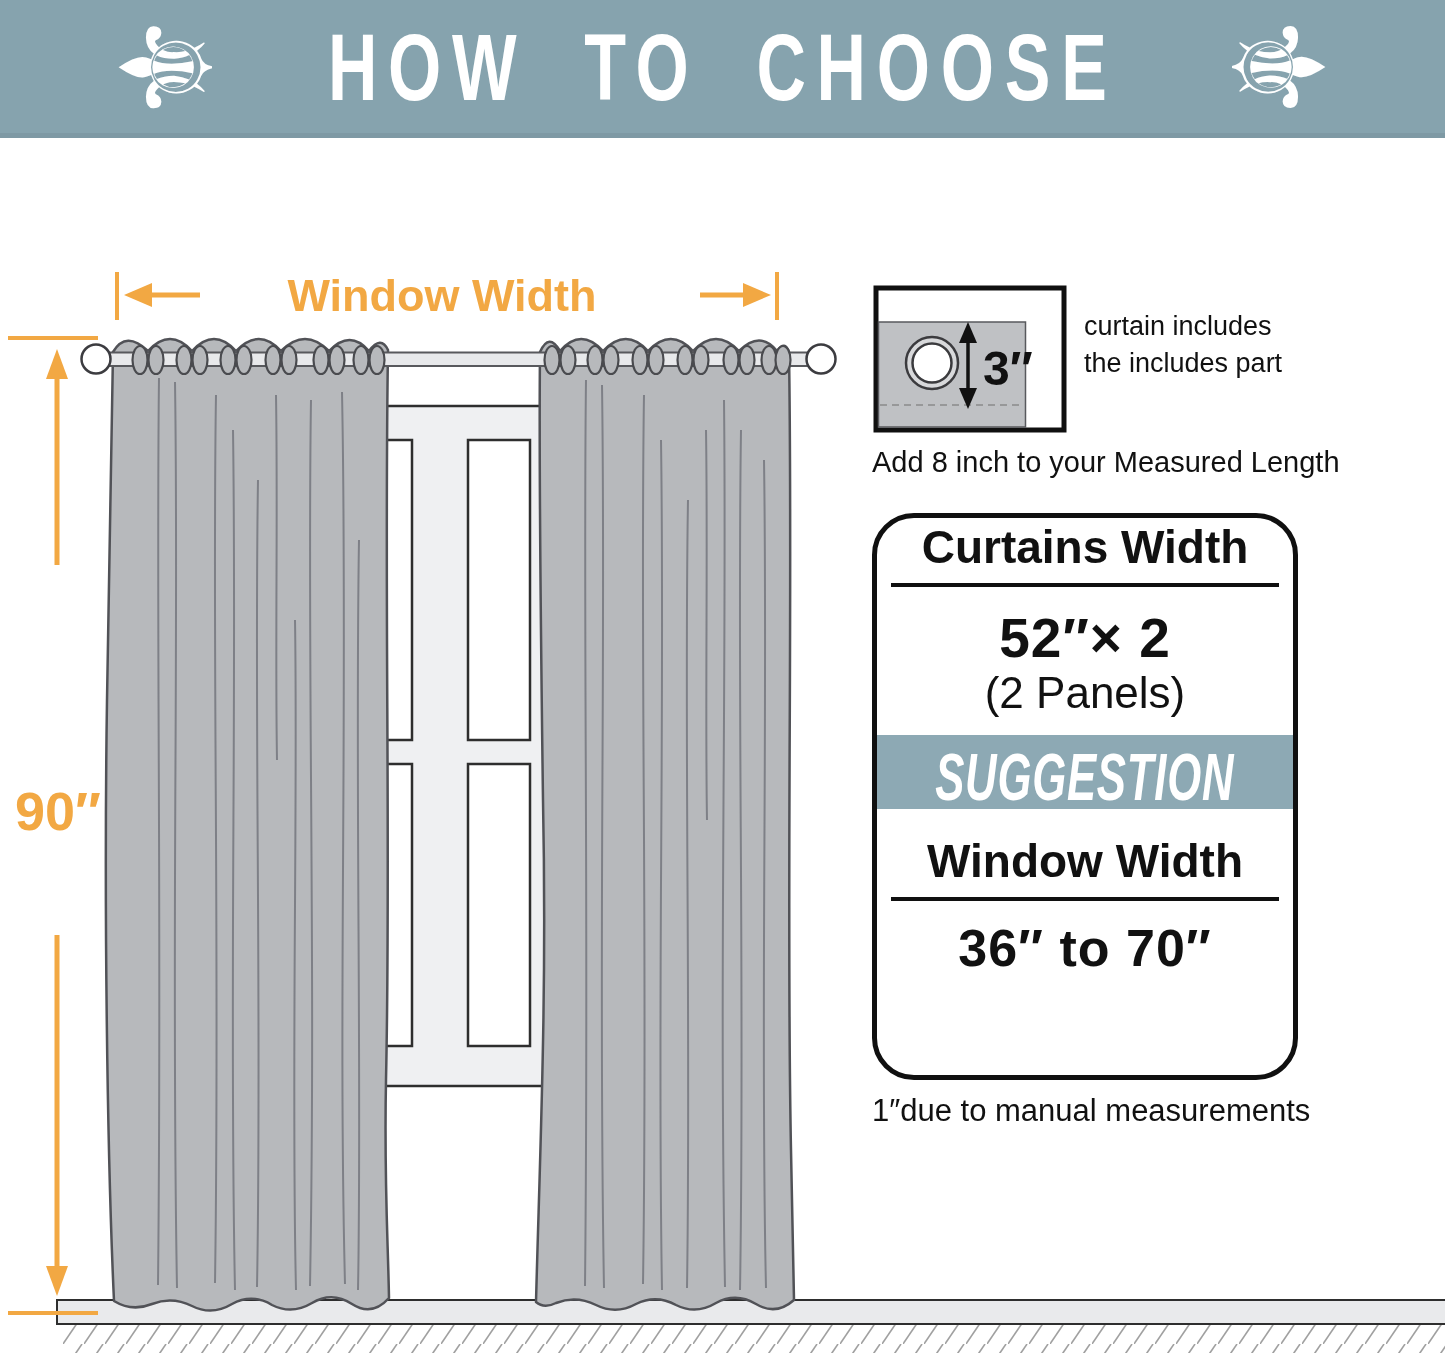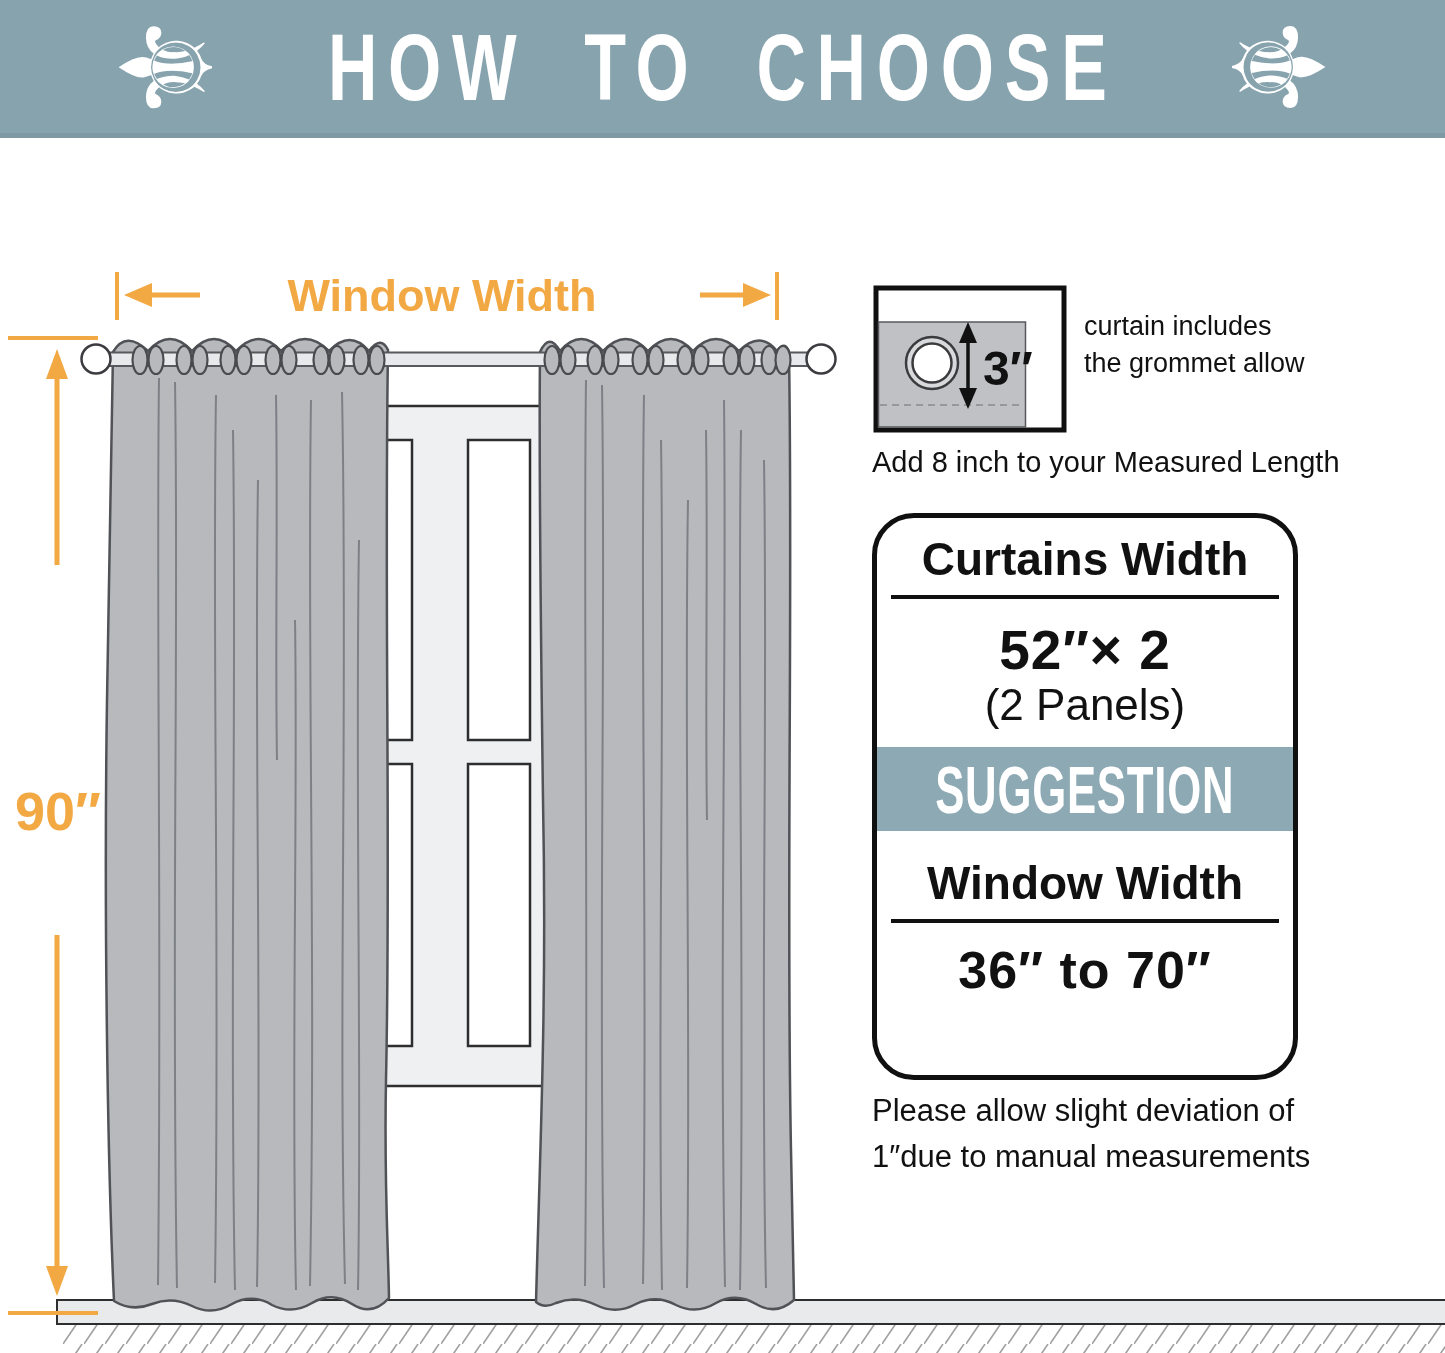--- a/index.html
+++ b/index.html
@@ -18,26 +18,26 @@
   
   .art{position:absolute;left:0;top:0;width:1445px;height:1353px;z-index:1;pointer-events:none;}
   svg text{font-family:"Liberation Sans", sans-serif;}
   
   .abs{position:absolute;z-index:2;}
   .grommet-desc{left:1084px;top:308px;width:280px;font-size:27px;line-height:37px;}
   .add-caption{left:872px;top:446px;width:520px;font-size:29px;white-space:nowrap;}
   .suggestion-box{left:872px;top:513px;width:426px;height:567px;box-sizing:border-box;
                   background:#fff;border:5px solid #101010;border-radius:42px;
                   text-align:center;overflow:hidden;}
-  .sb-title{font-weight:bold;font-size:46px;margin-top:14px;}
+  .sb-title{font-weight:bold;font-size:46px;margin-top:2px;}
   .sb-divider{height:4px;background:#101010;margin:9px 14px 0 14px;border:0;}
   .sb-value{font-weight:600;font-size:55px;margin-top:19px;letter-spacing:1px;}
   .sb-sub{font-size:44px;margin-top:-2px;}
-  .sb-band{margin-top:17px;height:84px;background:var(--suggestion-band,#8DA9B4);
-           display:flex;align-items:center;justify-content:center;}
+  .sb-band{margin-top:17px;height:74px;background:var(--suggestion-band,#8DA9B4);
+           display:flex;align-items:flex-end;justify-content:center;font-style:italic;}
   .sb-band span{display:inline-block;color:#fff;font-weight:bold;font-size:56px;
                 letter-spacing:1px;transform:scale(.78,1.2);white-space:nowrap;}
   .sb-title2{margin-top:25px;}
   .sb-value2{font-size:52px;margin-top:17px;}
   .footnote{left:872px;top:1088px;width:520px;font-size:31px;line-height:46px;}
 </style>
 </head>
 <body>
 
 <div class="page">
@@ -172,35 +172,34 @@
       <circle cx="932" cy="363" r="19.5" fill="#fff" stroke="#3b3b3e" stroke-width="2.5"></circle>
       <line x1="968" y1="331" x2="968" y2="400" stroke="#111" stroke-width="3.5"></line>
       <polygon points="968,322 959,343 977,343" fill="#111"></polygon>
       <polygon points="968,409 959,388 977,388" fill="#111"></polygon>
       <text x="983" y="385" font-size="48" font-weight="bold" fill="#111">3″</text>
     </g>
   </svg>
 
   <div class="abs grommet-desc">
     <div>curtain includes</div>
-    <div>the grommet allow</div>
+    <div>the includes part</div>
   </div>
   <div class="abs add-caption">Add 8 inch to your Measured Length</div>
 
   <div class="abs suggestion-box">
     <div class="sb-title">Curtains Width</div>
     <div class="sb-divider"></div>
     <div class="sb-value">52″× 2</div>
     <div class="sb-sub">(2 Panels)</div>
     <div class="sb-band">
       <span>SUGGESTION</span>
     </div>
     <div class="sb-title sb-title2">Window Width</div>
     <div class="sb-divider"></div>
     <div class="sb-value sb-value2">36″ to 70″</div>
   </div>
 
   <div class="abs footnote">
-    <div>Please allow slight deviation of</div>
     <div>1″due to manual measurements</div>
   </div>
 
 </div>
 
 </body></html>

